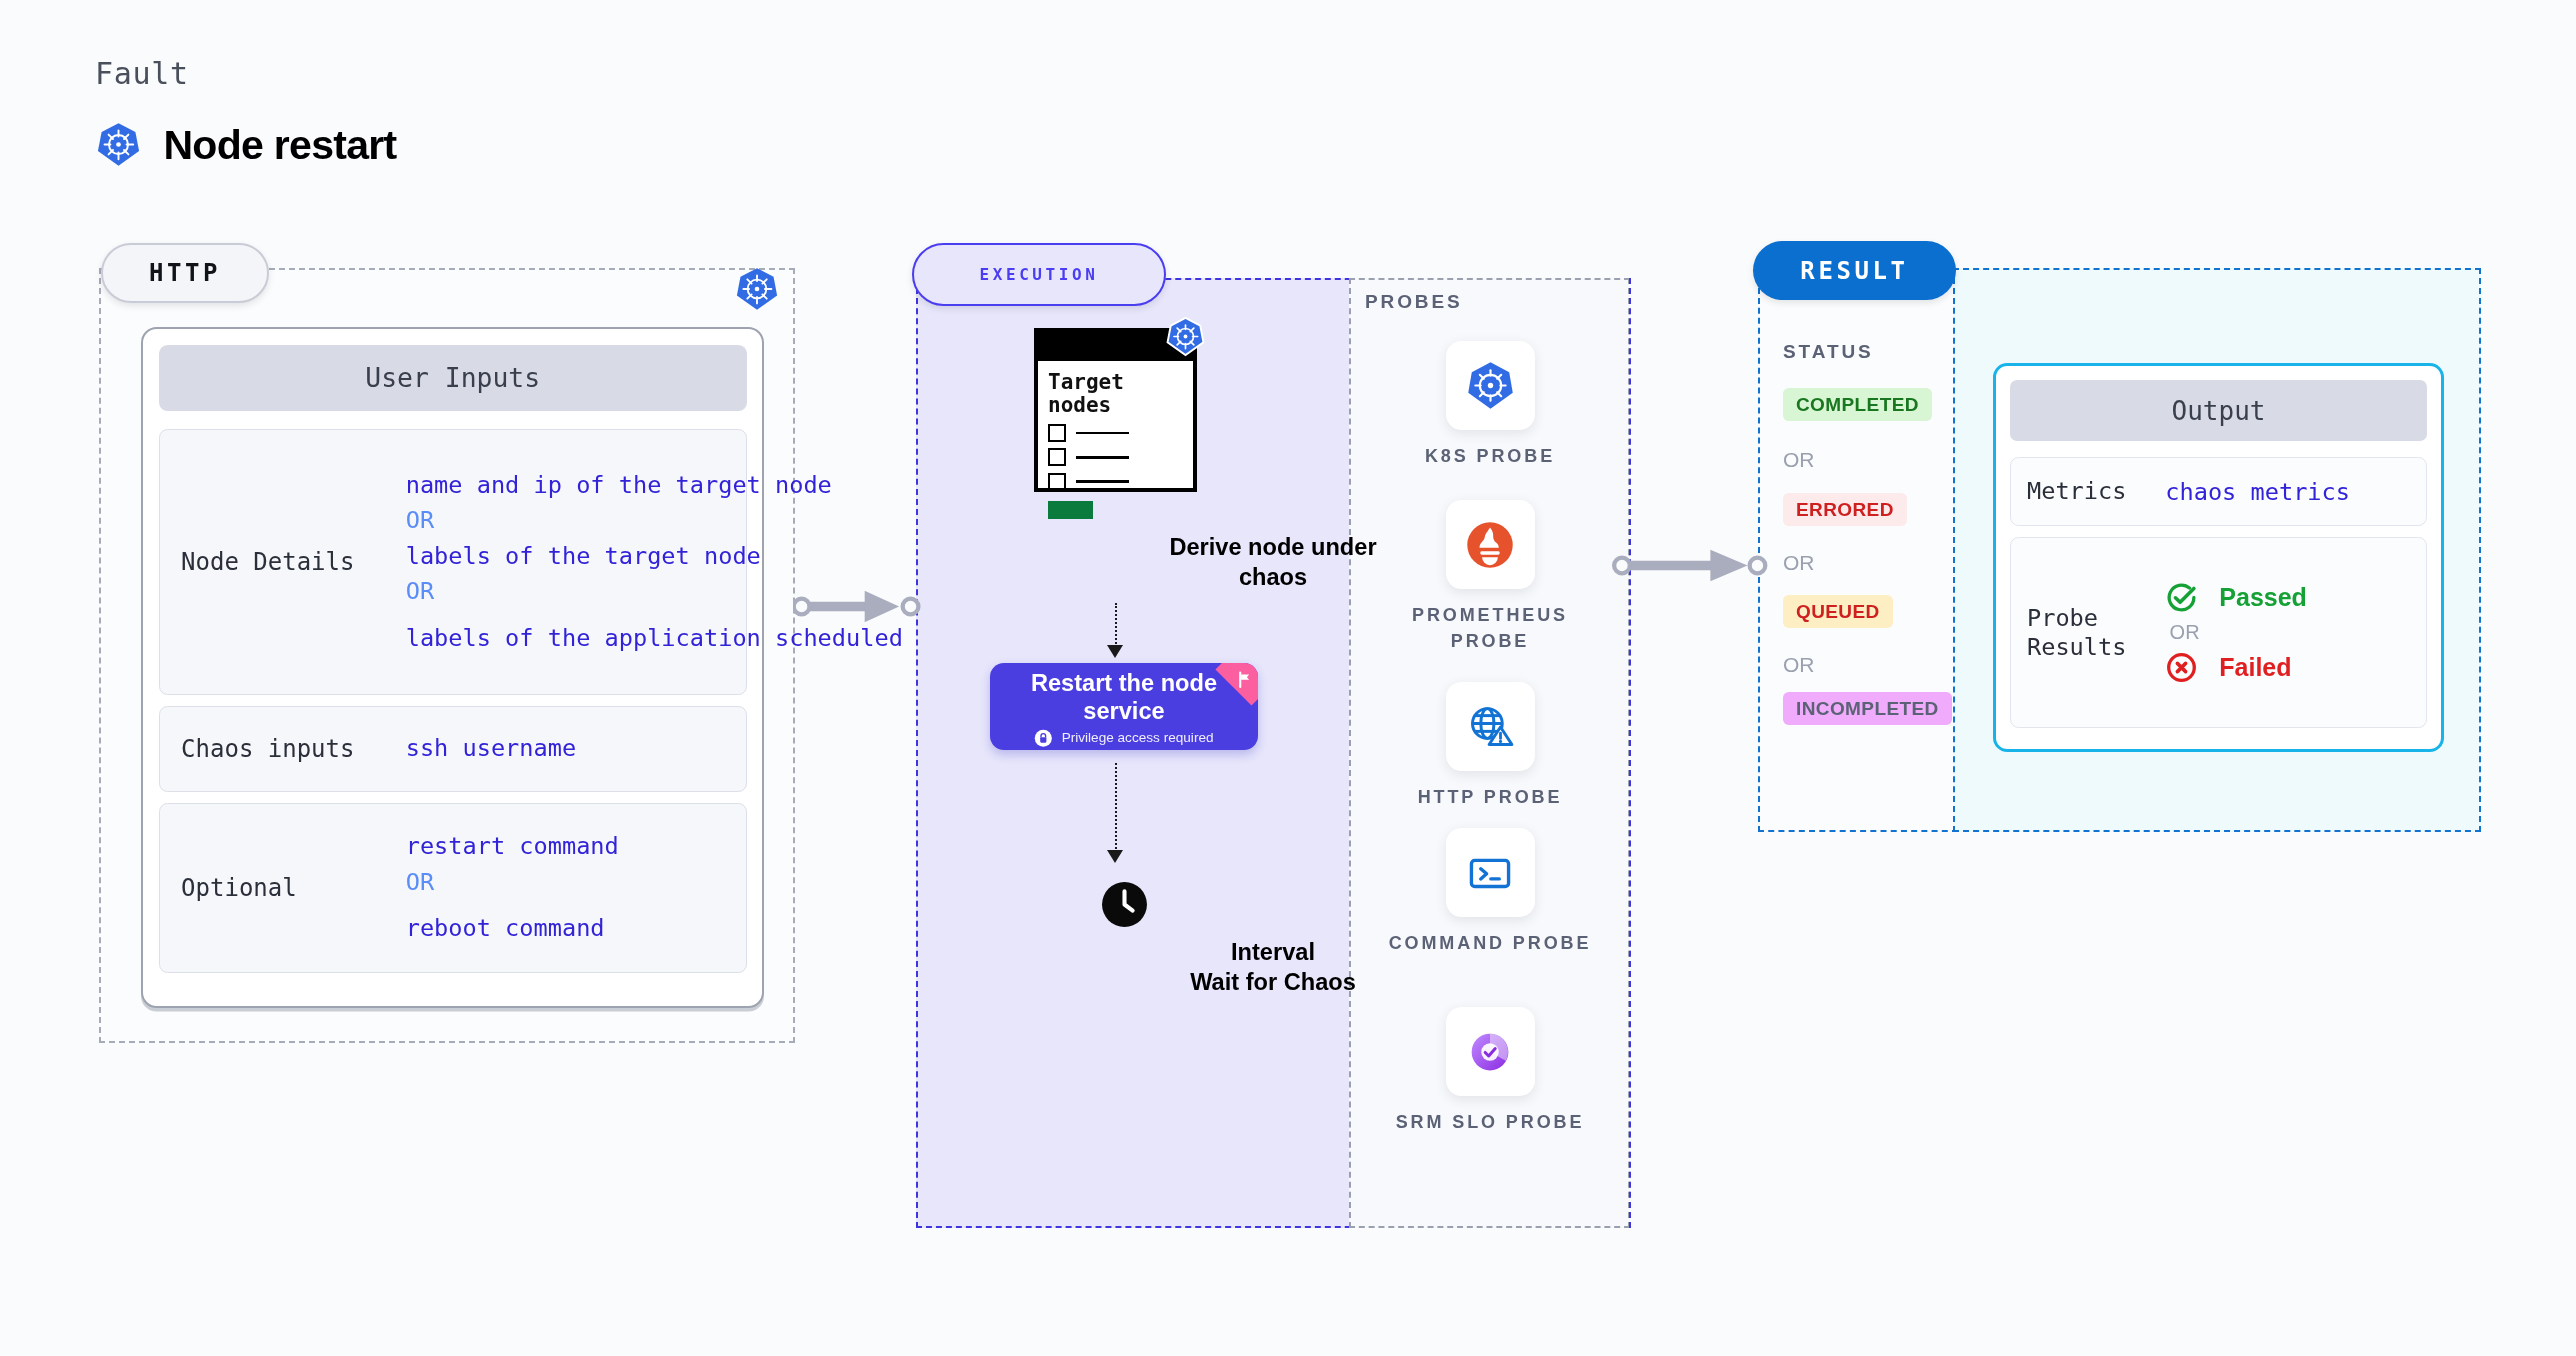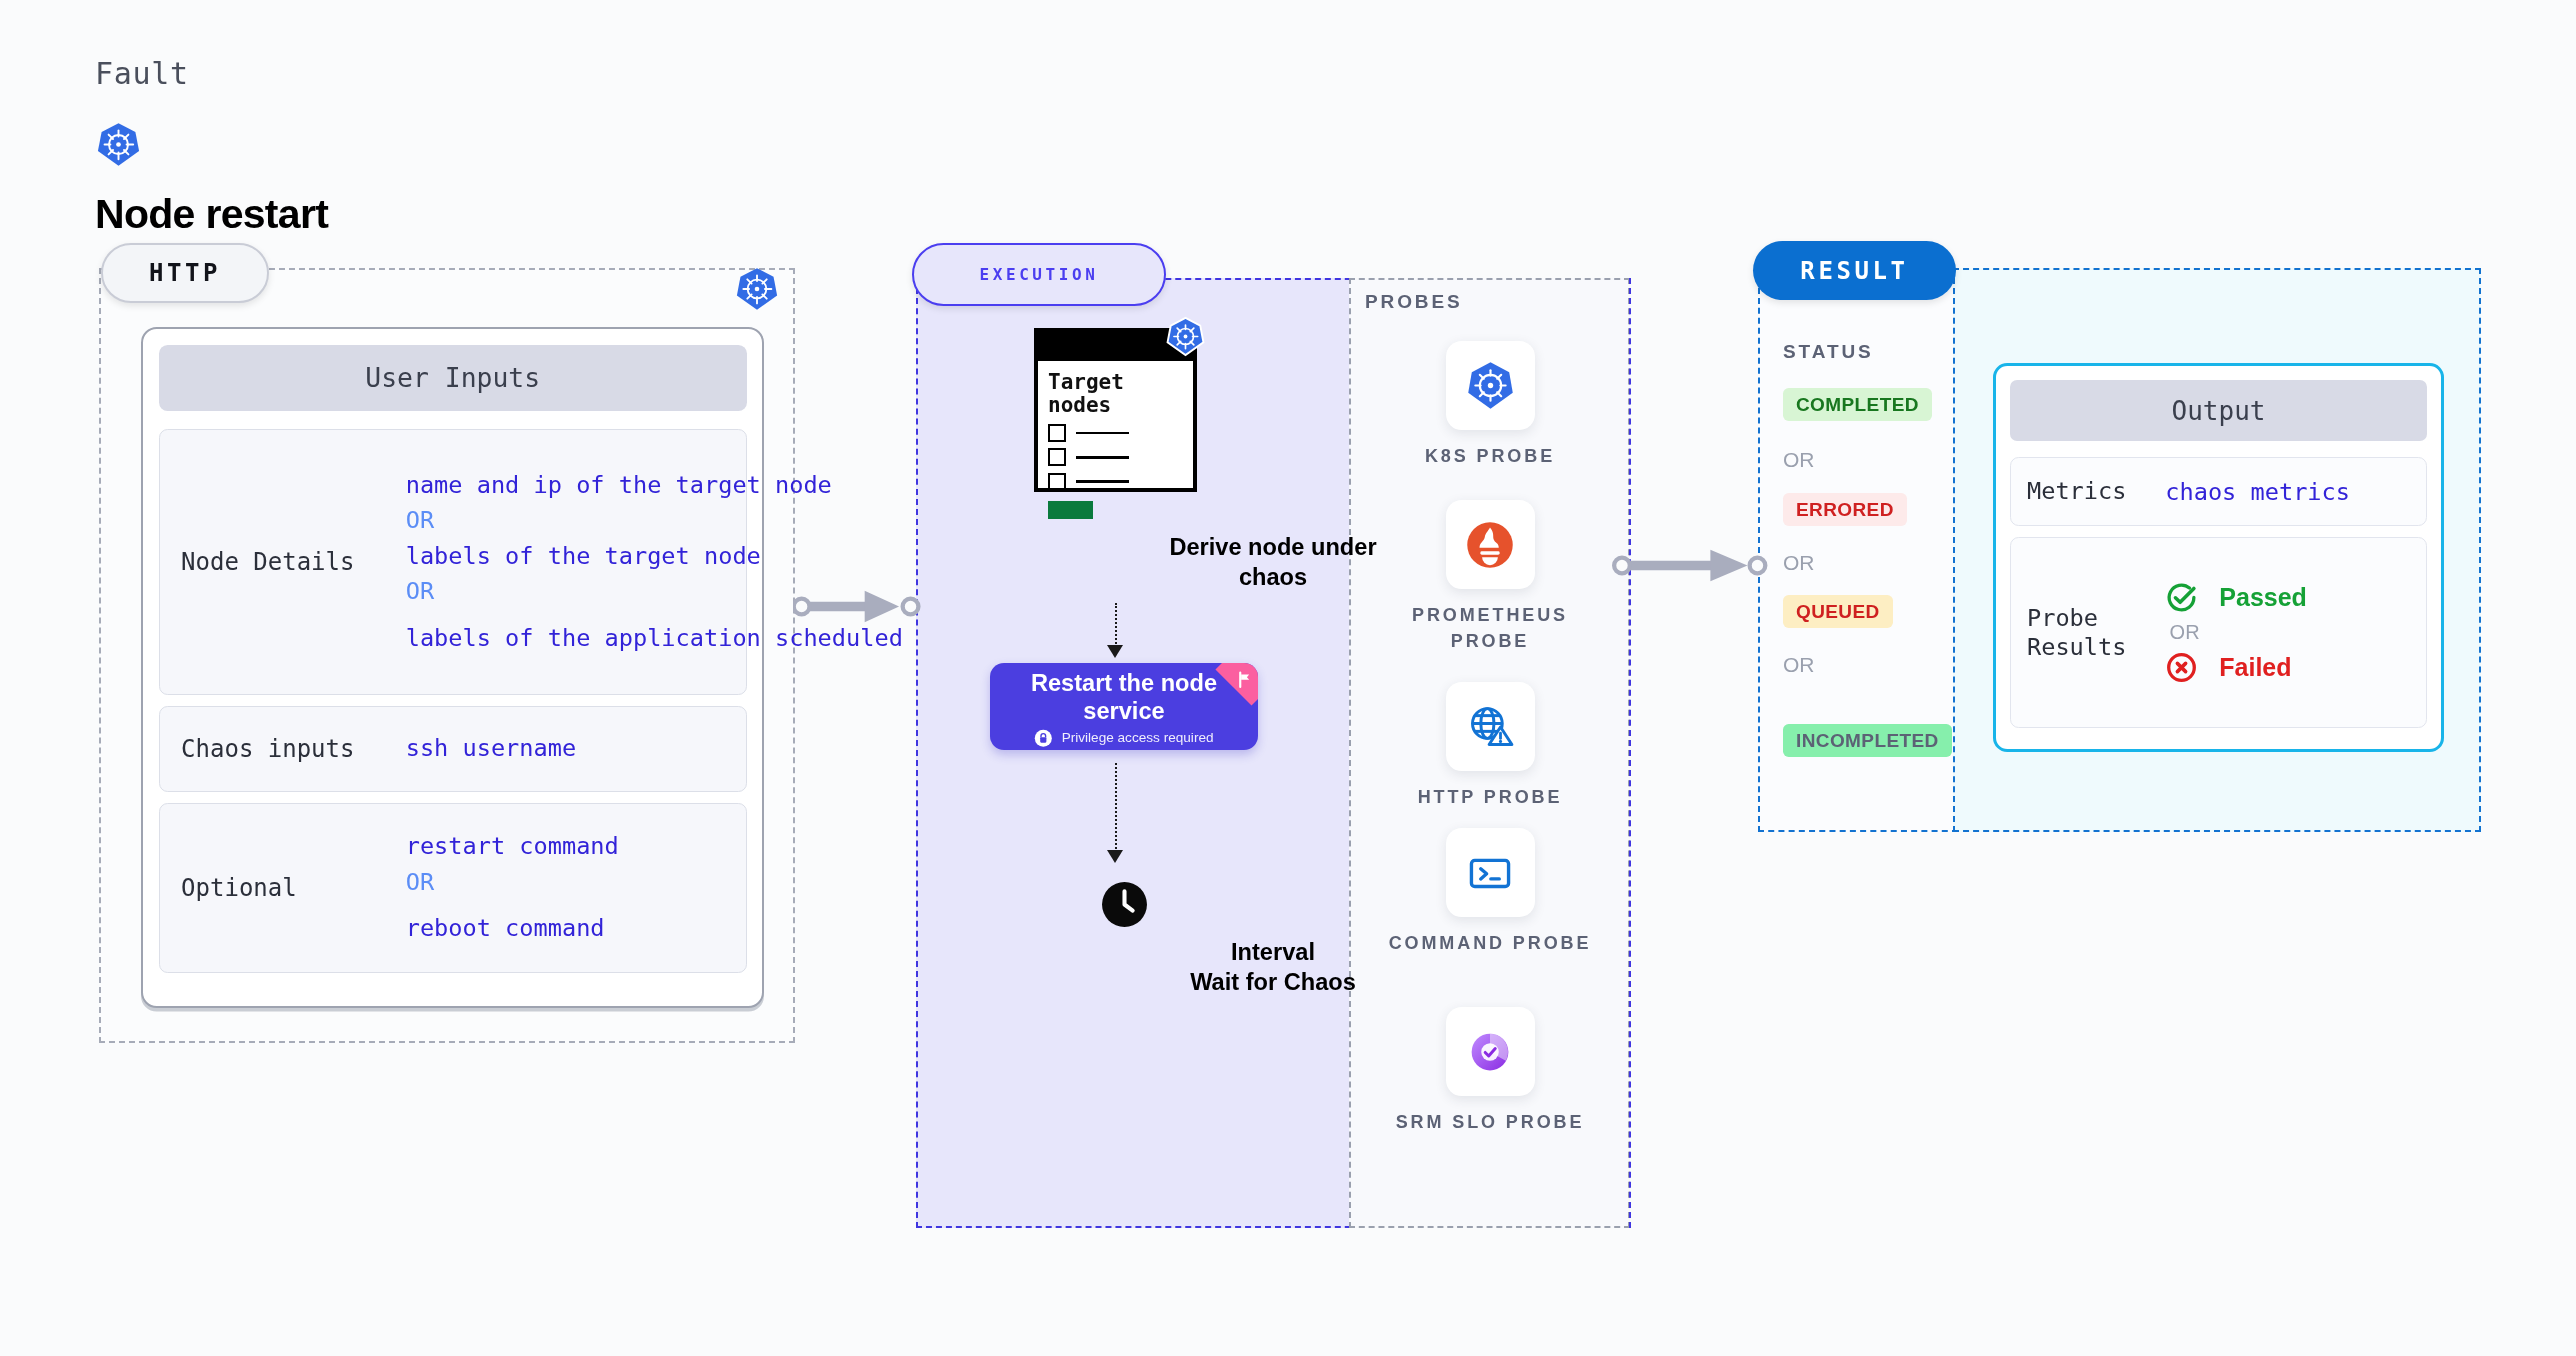--- a/index.html
+++ b/index.html
@@ -8,21 +8,21 @@
     font-family:"Liberation Sans", sans-serif;
     position:relative;overflow:hidden;
   }
 
   
   #fault-label{
     position:absolute;left:95px;top:56px;
     font-family:"DejaVu Sans Mono","Liberation Mono",monospace;
     font-size:30px;color:#4a4f5c;letter-spacing:0.7px;
   }
-  #fault-title-row{position:absolute;left:95px;top:121px;display:flex;gap:21.4px;flex-direction:column;}
+  #fault-title-row{position:absolute;left:95px;top:121px;display:flex;align-items:center;gap:21.4px;}
   #fault-title{font-size:41px;font-weight:bold;color:#000;letter-spacing:-0.7px;}
 
   .k8s{display:inline-block;}
 
   
   .pill{
     position:absolute;border-radius:713px;display:flex;align-items:center;justify-content:center;
     font-family:"DejaVu Sans Mono","Liberation Mono",monospace;
     font-weight:bold;letter-spacing:3.6px;z-index:6;
     box-shadow:0 2.9px 7.1px rgba(0,0,0,.10);
@@ -418,21 +418,21 @@
 </div>
 <div class="st-or" style="left:1783px;top:448px;"><span>OR</span></div>
 <div class="st-badge" style="left:1783px;top:493px;background:#fdeaea;color:#cf2020;">
   <span>ERRORED</span>
 </div>
 <div class="st-or" style="left:1783px;top:551px;"><span>OR</span></div>
 <div class="st-badge" style="left:1783px;top:595px;background:#fdeec3;color:#cf2020;">
   <span>QUEUED</span>
 </div>
 <div class="st-or" style="left:1783px;top:653px;"><span>OR</span></div>
-<div class="st-badge" style="left:1783px;top:724px;background:#86efac;color:#5c6275;">
+<div class="st-badge" style="left:1783px;top:692px;background:#f0abfc;color:#5c6275;">
   <span>INCOMPLETED</span>
 </div>
 
 <div id="output-card">
   <div id="output-title">Output</div>
 
   <div class="orow" style="top:91px;height:69px;">
     <div class="ol">Metrics</div>
     <div id="metrics-val">chaos metrics</div>
   </div>

